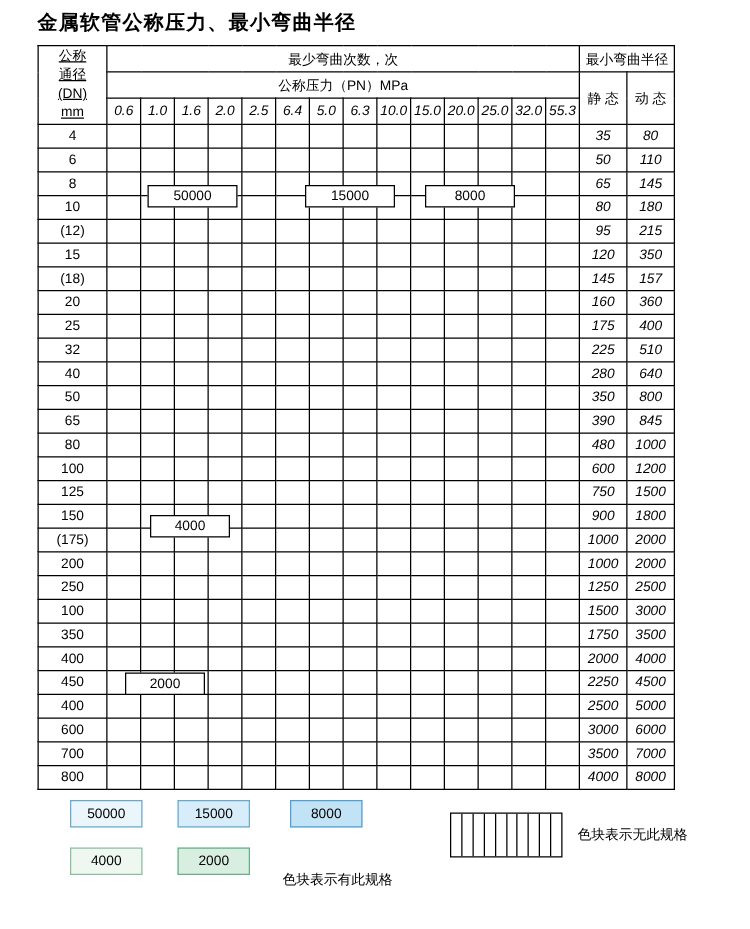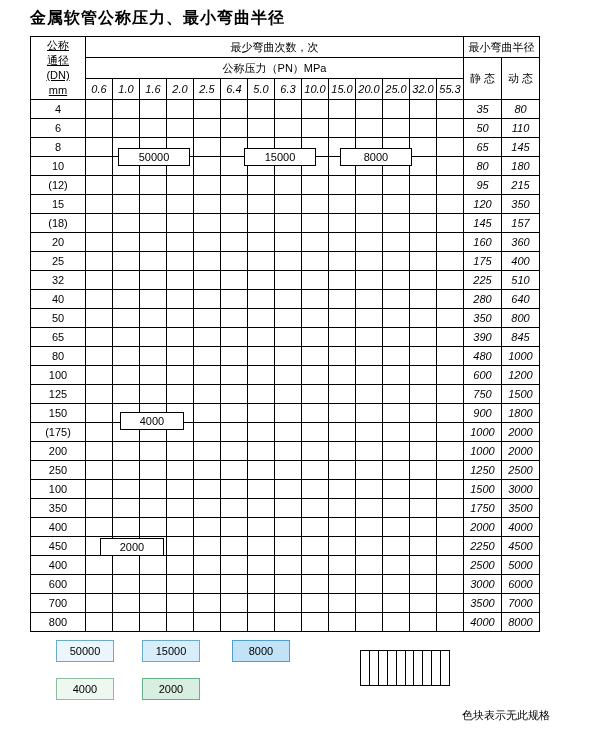--- a/index.html
+++ b/index.html
@@ -73,21 +73,21 @@
     width:56px;height:20px;
     border:1px solid #000;
     font-size:11px;text-align:center;line-height:20px;
     background:#fff;
   }
   .lg-b1{border-color:#6aa9c9;background:#eaf6fc;}
   .lg-b2{border-color:#6aa9c9;background:#d7eefa;}
   .lg-b3{border-color:#4f9fd0;background:#c2e3f6;}
   .lg-g1{border-color:#8dbf9f;background:#eef8f1;}
   .lg-g2{border-color:#64b087;background:#d8eee0;}
-  .lg-text{position:absolute;font-size:11px;line-height:20px;margin-top:47px;}
+  .lg-text{position:absolute;font-size:11px;line-height:20px;}
 
   .lg-grid{
     position:absolute;
     border:1px solid #000;
     background:#fff;
     box-sizing:border-box;
   }
   .lg-grid .cellstrip{
     display:flex;height:100%;width:100%;
   }

